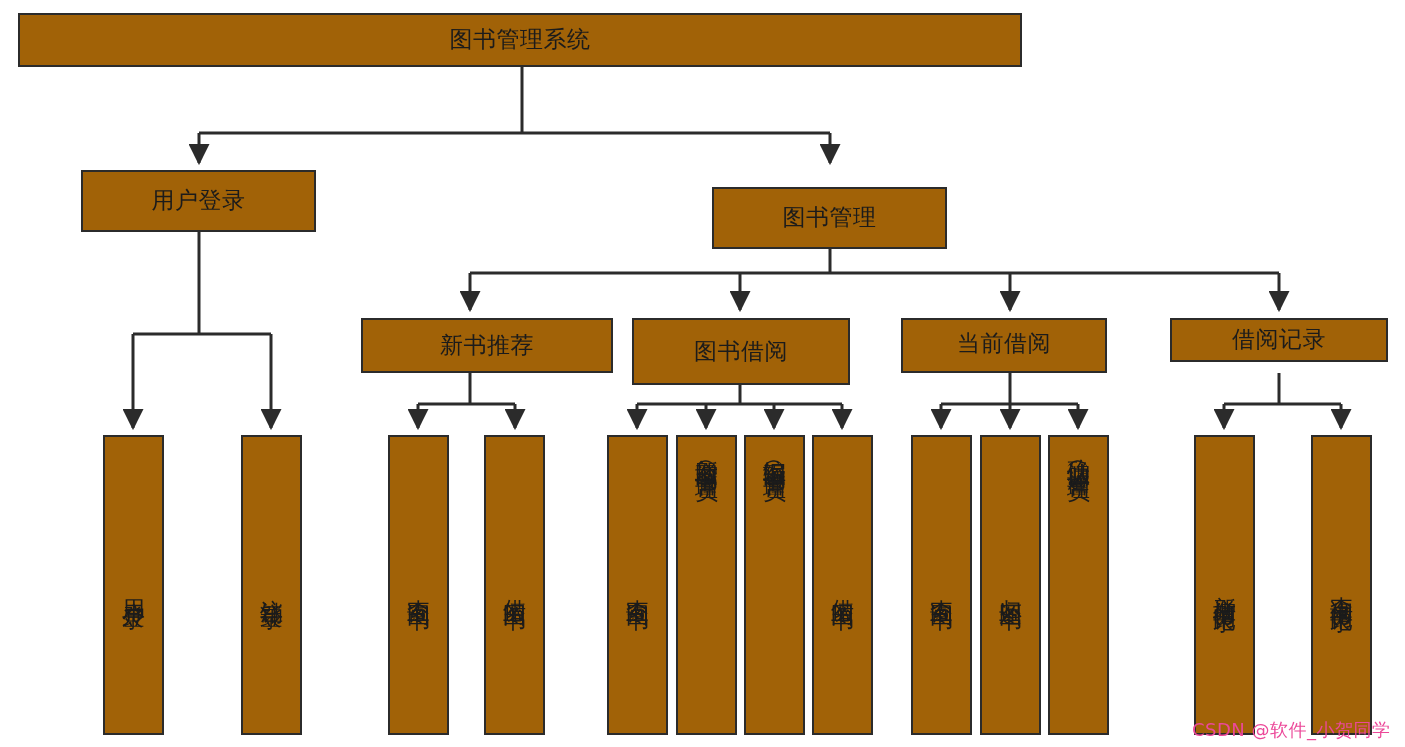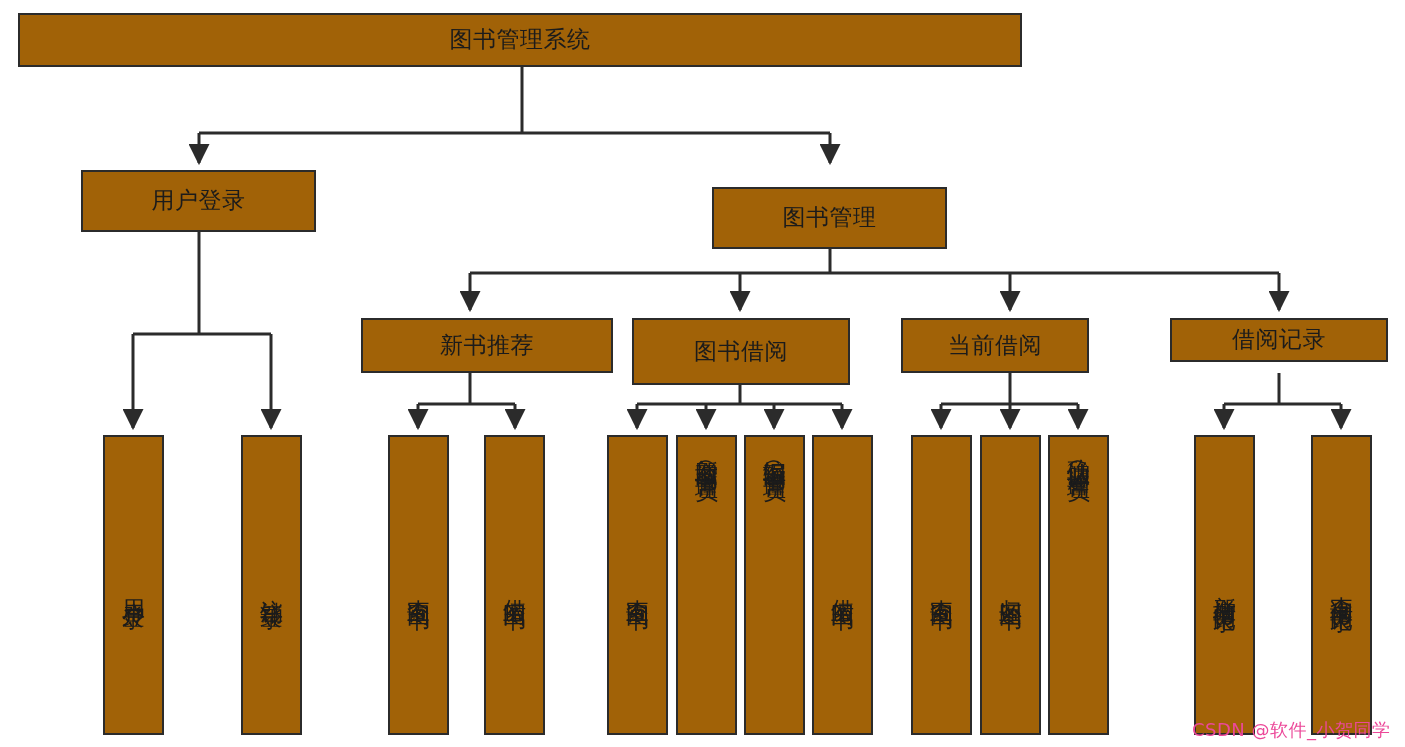--- a/index.html
+++ b/index.html
@@ -143,21 +143,21 @@
   <div class="node h-node" style="left:712px; top:170px; width:235px; height:62px;margin-top:17px;">
     <span>图书管理</span>
   </div>
 
   <div class="node h-node" style="left:361px; top:318px; width:252px; height:55px;">
     <span>新书推荐</span>
   </div>
   <div class="node h-node" style="left:632px; top:318px; width:218px; height:67px;">
     <span>图书借阅</span>
   </div>
-  <div class="node h-node" style="left:901px; top:318px; width:188px; height:55px;">
+  <div class="node h-node" style="left:901px; top:318px; width:206px; height:55px;font-family:Liberation Mono, monospace;">
     <span>当前借阅</span>
   </div>
   <div class="node h-node" style="left:1170px; top:318px; width:218px; height:44px;">
     <span>借阅记录</span>
   </div>
 
   <div class="node v-node" style="left:103px; top:435px; width:61px; height:300px;">
     <span class="vcenter">
         <span class="vlabel">用户登录</span>
       </span>

